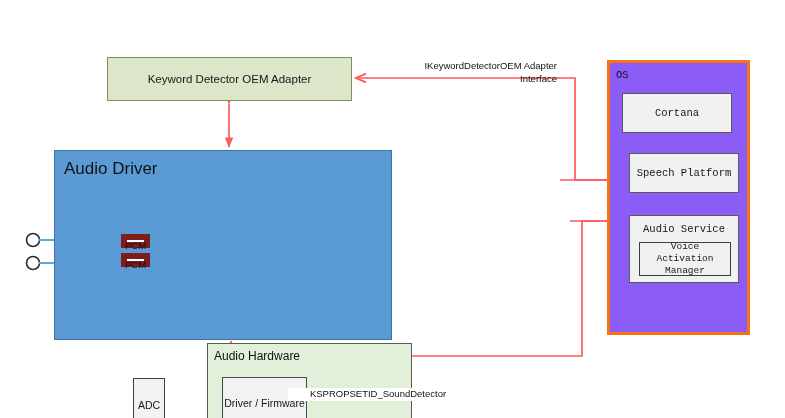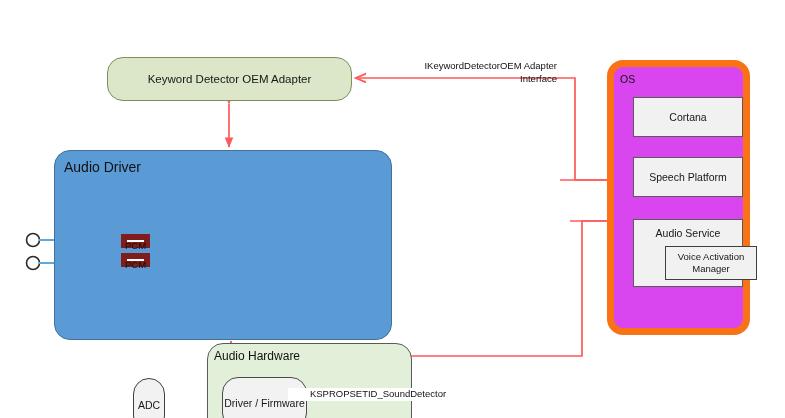--- a/index.html
+++ b/index.html
@@ -16,21 +16,20 @@
     overflow: hidden;
   }
   .box {
     position: absolute;
     box-sizing: border-box;
     display: flex;
     align-items: center;
     justify-content: center;
     text-align: center;
     color: #171717;
-    border-radius: 16px;
   }
 
   
   #oem-adapter {
     left: 107px;
     top: 57px;
     width: 245px;
     height: 44px;
     background: #DCE6C8;
     border: 1px solid #7D8F5F;
@@ -44,21 +43,21 @@
     width: 338px;
     height: 190px;
     background: #5B9BD5;
     border: 1px solid #41719C;
     display: block;
   }
   #audio-driver-label {
     position: absolute;
     left: 9px;
     top: 8px;
-    font-size: 14px;
+    font-size: 17px;
     color: #111111;
   }
 
   
   #audio-hardware {
     left: 152px;
     top: 192px;
     width: 205px;
     height: 107px;
     background: #E2EFD9;
@@ -96,43 +95,44 @@
     border: 1px solid #3F3F3F;
     font-size: 10.5px;
   }
 
   
   #os-box {
     left: 607px;
     top: 60px;
     width: 143px;
     height: 275px;
-    background: #d946ef;
-    border: 7px solid #f97316;
+    background: #8b5cf6;
+    border: 3px solid #f97316;
     display: block;
+    font-family: Liberation Mono, monospace;
   }
   #os-label {
     position: absolute;
     left: 6px;
     top: 6px;
     font-size: 10.5px;
     color: #111111;
   }
   .os-inner {
     position: absolute;
     box-sizing: border-box;
     background: #F1F1F1;
     border: 1px solid #5A5A5A;
     display: flex;
     align-items: center;
     justify-content: center;
     font-size: 10.5px;
     color: #171717;
   }
-  #cortana  { left: 19px; top: 30px;  width: 110px; height: 40px; }
+  #cortana  { left: 12px; top: 30px;  width: 110px; height: 40px; }
   #speech-platform { left: 19px; top: 90px; width: 110px; height: 40px; }
   #audio-service {
     left: 19px; top: 152px; width: 110px; height: 68px;
     align-items: flex-start;
     padding-top: 7px;
   }
   #voice-activation-manager {
     position: absolute;
     box-sizing: border-box;
     left: 9px;
@@ -140,21 +140,20 @@
     width: 92px;
     height: 34px;
     background: #F1F1F1;
     border: 1px solid #3F3F3F;
     display: flex;
     align-items: center;
     justify-content: center;
     font-size: 9.5px;
     line-height: 1.25;
     text-align: center;
-    margin-left: 22px;
   }
 
   
   #wires {
     position: absolute;
     left: 0; top: 0;
     width: 785px;
     height: 418px;
     pointer-events: none;
   }

